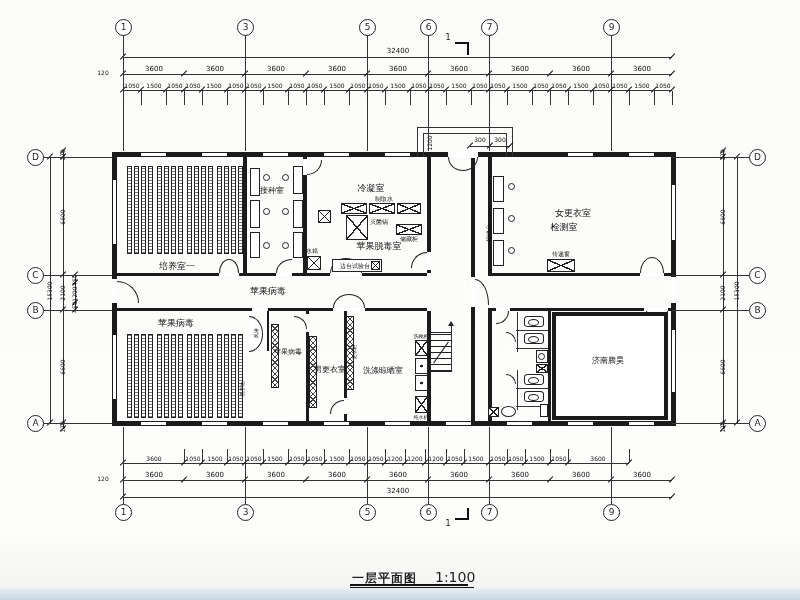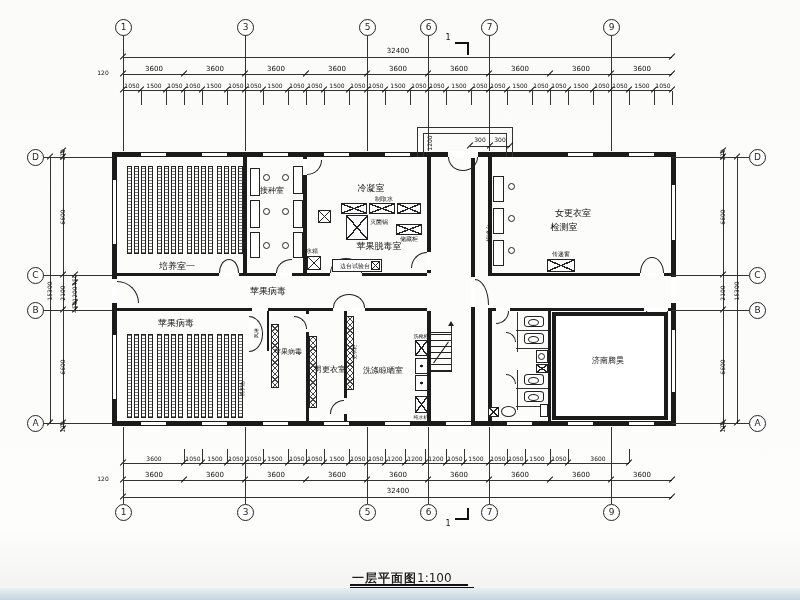--- a/index.html
+++ b/index.html
@@ -42,21 +42,21 @@
   .tri{width:0;height:0;border-left:3px solid transparent;border-right:3px solid transparent;border-bottom:5px solid #222;background:none;}
   .diag{width:26px;height:1px;background:#222;transform:rotate(-55deg);}
   .dshape{border:1px solid #222;border-left:none;border-radius:0 100% 100% 0/0 50% 50% 0;background:#fff;box-sizing:border-box;}
   .oval{border:1px solid #222;border-radius:50%;background:#fff;box-sizing:border-box;}
   .room4{border:4px solid #1b1b1b;box-sizing:border-box;background:#fff;}
   .pb{border:1px solid #333;border-bottom:none;box-sizing:border-box;}
   .sb{background:#111;}
   .wm{color:#e8484f;font-size:57px;font-weight:700;letter-spacing:3px;line-height:60px;opacity:.88;z-index:6;white-space:nowrap;}
   .foot{background:linear-gradient(180deg,#e9eff3,#c3d5e1);z-index:7;}
   .ttl{font-size:12px;font-weight:bold;letter-spacing:1px;}
-  .scl{font-size:12px;margin-left:0;}
+  .scl{font-size:14px;margin-left:18px;}
 </style>
 </head>
 <body>
 
 <div id="stage">
 
   <div class="a lbl ctr" style="left:177px;top:266px">培养室一</div>
   <div class="a lbl ctr" style="left:272px;top:191px;font-size:8px">接种室</div>
   <div class="a lbl ctr" style="left:371px;top:188px">冷凝室</div>
   <div class="a lbl ctr" style="left:379px;top:246px">苹果脱毒室</div>

